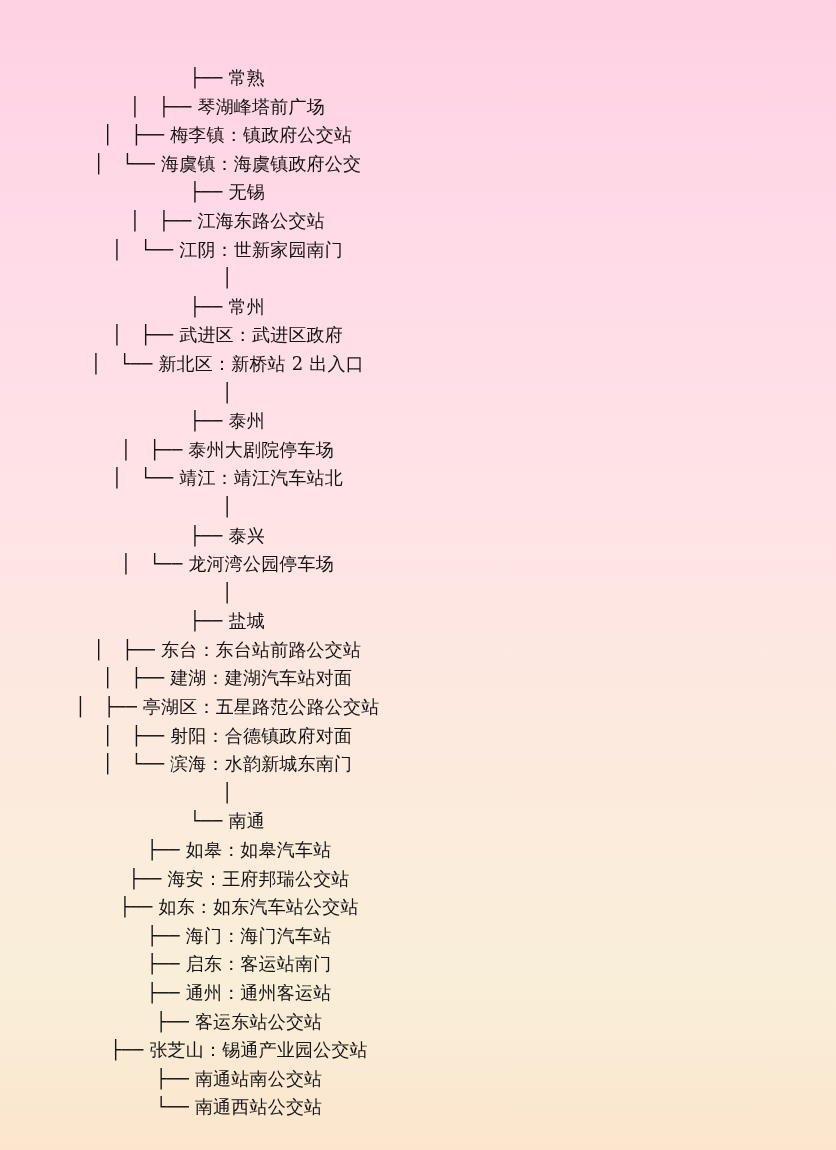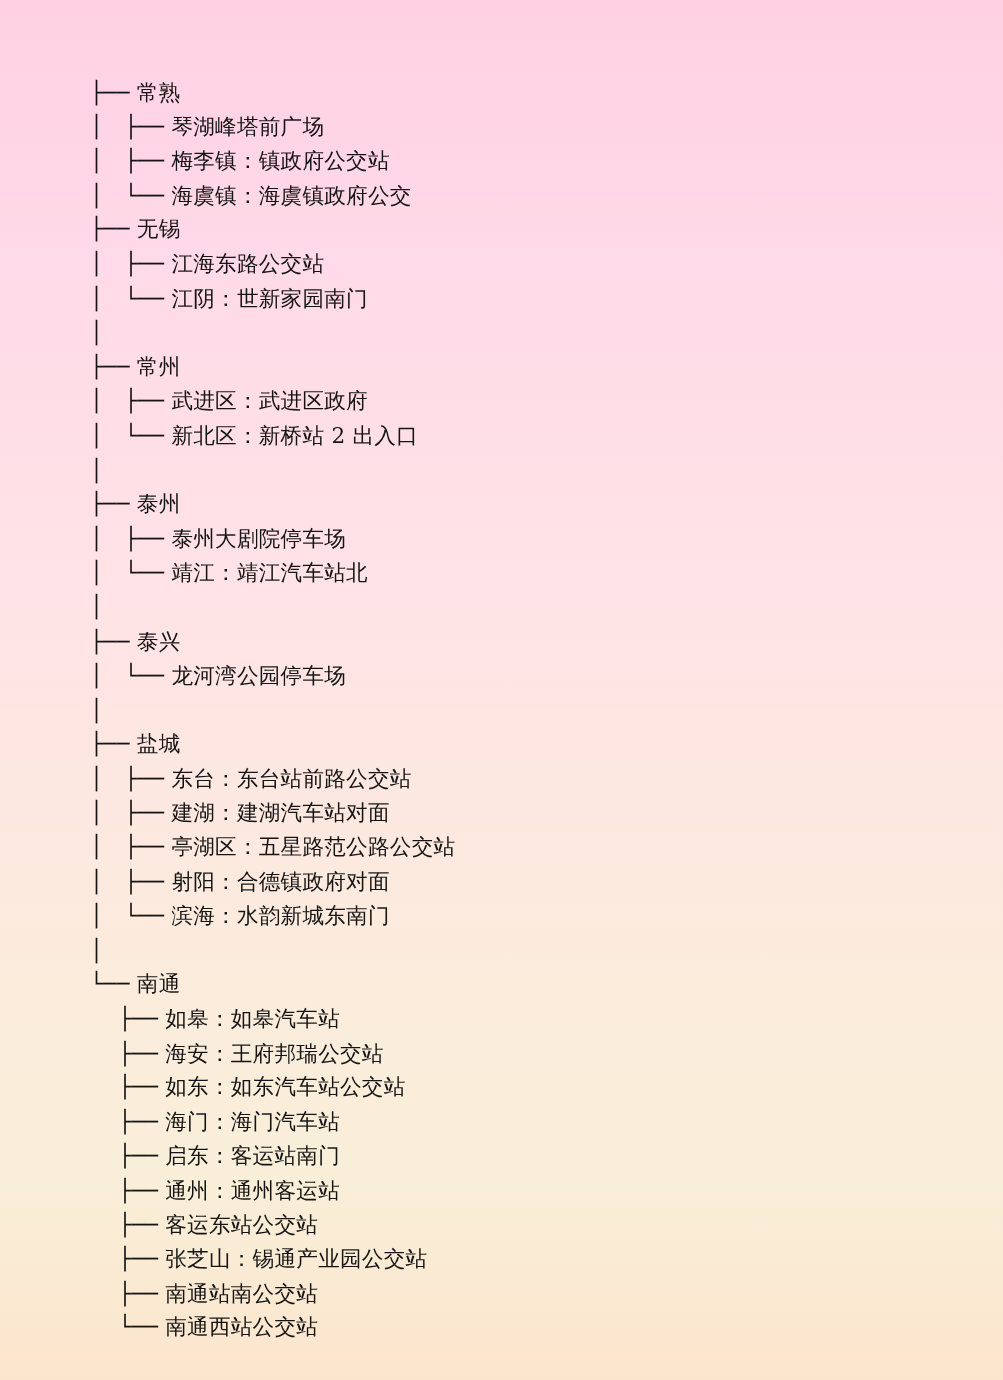--- a/index.html
+++ b/index.html
@@ -20,20 +20,21 @@
     left: 75px;
     font-family: "DejaVu Serif", "Liberation Serif", serif;
     font-size: 18px;
     line-height: 28.6px;
     color: #141414;
     white-space: pre;
     letter-spacing: 0.2px;
   }
   .tree-line {
     height: 28.6px;
+    text-align: center;
   }
 </style>
 </head>
 <body style="background: linear-gradient(rgb(255, 209, 226) 0%, rgb(255, 219, 232) 22%, rgb(255, 228, 230) 45%, rgb(252, 235, 221) 68%, rgb(249, 239, 217) 85%, rgb(252, 229, 205) 100%);">
 
 <div class="page">
   <div class="tree" style="color: rgb(20, 20, 20);"><div class="tree-line">├── 常熟</div><div class="tree-line">│   ├── 琴湖峰塔前广场</div><div class="tree-line">│   ├── 梅李镇：镇政府公交站</div><div class="tree-line">│   └── 海虞镇：海虞镇政府公交</div><div class="tree-line">├── 无锡</div><div class="tree-line">│   ├── 江海东路公交站</div><div class="tree-line">│   └── 江阴：世新家园南门</div><div class="tree-line">│</div><div class="tree-line">├── 常州</div><div class="tree-line">│   ├── 武进区：武进区政府</div><div class="tree-line">│   └── 新北区：新桥站 2 出入口</div><div class="tree-line">│</div><div class="tree-line">├── 泰州</div><div class="tree-line">│   ├── 泰州大剧院停车场</div><div class="tree-line">│   └── 靖江：靖江汽车站北</div><div class="tree-line">│</div><div class="tree-line">├── 泰兴</div><div class="tree-line">│   └── 龙河湾公园停车场</div><div class="tree-line">│</div><div class="tree-line">├── 盐城</div><div class="tree-line">│   ├── 东台：东台站前路公交站</div><div class="tree-line">│   ├── 建湖：建湖汽车站对面</div><div class="tree-line">│   ├── 亭湖区：五星路范公路公交站</div><div class="tree-line">│   ├── 射阳：合德镇政府对面</div><div class="tree-line">│   └── 滨海：水韵新城东南门</div><div class="tree-line">│</div><div class="tree-line">└── 南通</div><div class="tree-line">    ├── 如皋：如皋汽车站</div><div class="tree-line">    ├── 海安：王府邦瑞公交站</div><div class="tree-line">    ├── 如东：如东汽车站公交站</div><div class="tree-line">    ├── 海门：海门汽车站</div><div class="tree-line">    ├── 启东：客运站南门</div><div class="tree-line">    ├── 通州：通州客运站</div><div class="tree-line">    ├── 客运东站公交站</div><div class="tree-line">    ├── 张芝山：锡通产业园公交站</div><div class="tree-line">    ├── 南通站南公交站</div><div class="tree-line">    └── 南通西站公交站</div></div>
 </div>
 
 </body></html>

